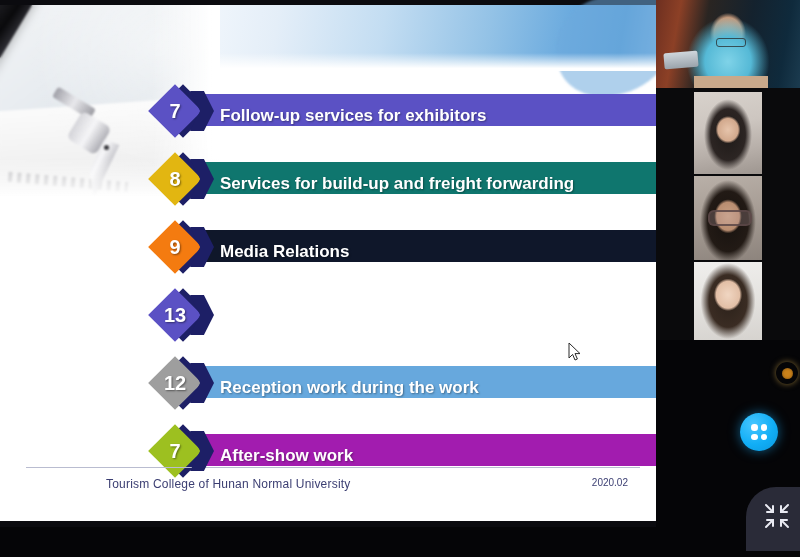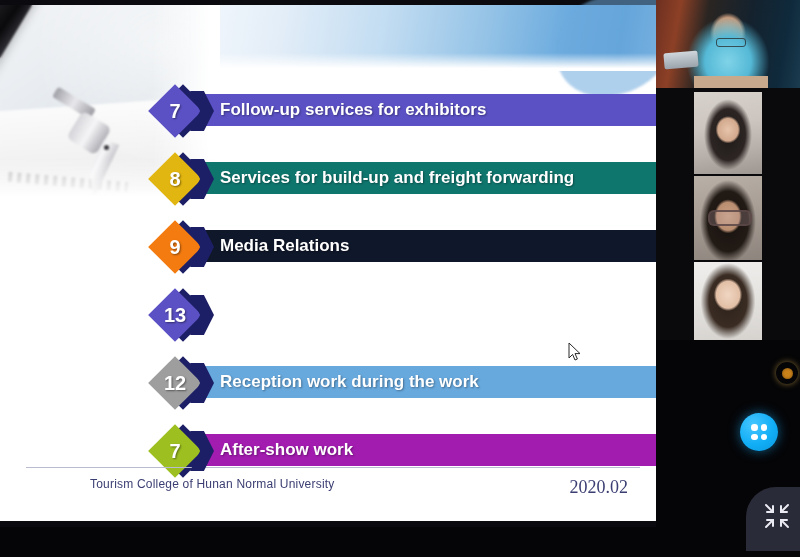--- a/index.html
+++ b/index.html
@@ -210,21 +210,21 @@
     background: #1d1f66;
     clip-path: polygon(0% 0%, 58% 0%, 100% 50%, 58% 100%, 0% 100%, 42% 50%);
     z-index: 3;
   }
   .chev-row .bar {
     position: absolute;
     left: 52px; top: 6px;
     height: 32px;
     border-radius: 0 6px 6px 0;
     display: flex;
-    align-items: center;
+    align-items: flex-end;
     z-index: 1;
   }
   .chev-row .bar-label {
     color: #ffffff;
     font-size: 17px;
     font-weight: bold;
     margin-left: 18px;
     white-space: nowrap;
     text-shadow: 1px 1px 2px rgba(0,0,0,0.35);
   }
@@ -238,31 +238,30 @@
     height: 34px;
   }
   #slide-footer .rule {
     position: absolute;
     left: 0; right: 0; top: 0;
     height: 1px;
     background: #b9bcd0;
   }
   #slide-footer .footer-left {
     position: absolute;
-    left: 64px; top: 10px;
+    left: 80px; top: 10px;
     font-size: 12px;
     color: #3b3e72;
     letter-spacing: .2px;
   }
   #slide-footer .footer-right {
     position: absolute;
     right: 12px; top: 10px;
-    font-size: 18px;
+    font-size: 10px;
     color: #3b3e72;
-    font-family: Liberation Serif, serif;
   }
 
   
   .slide-botbar {
     position: absolute;
     left: 0; bottom: 0;
     width: 100%;
     height: 6px;
     background: #0b0b0f;
   }

